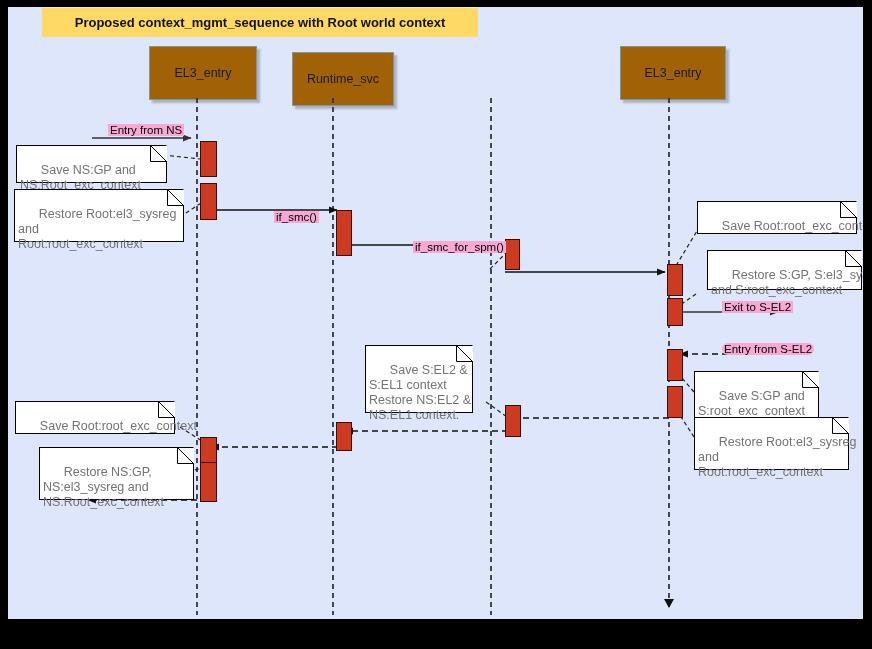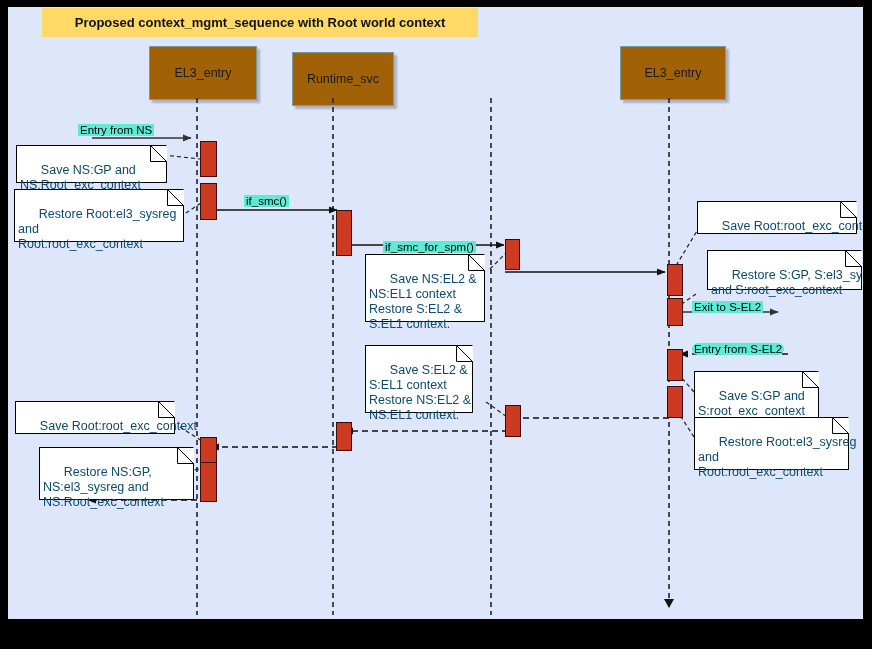--- a/index.html
+++ b/index.html
@@ -10,27 +10,27 @@
   svg#layer{position:absolute;left:0;top:0;width:855px;height:612px;}
   .ttl{position:absolute;background:#ffd966;border:1px solid #ffd966;
        display:flex;align-items:center;justify-content:center;
        font-size:13px;font-weight:bold;color:#111;}
   .hdr{position:absolute;background:#a16207;border:1px solid #7a9a9a;
        box-shadow:3px 3px 2px rgba(80,80,90,.35);
        display:flex;align-items:center;justify-content:center;
        font-size:12.5px;color:#1a1a1a;}
   .act{position:absolute;background:#cc3a22;border:1px solid #3a0d06;}
   .note{position:absolute;background:#fff;border:1px solid #000;
-        font-size:12.5px;line-height:15px;color:#0c4a6e;
+        font-size:12.5px;line-height:15px;color:#737373;
         padding:2px 4px 2px 3px;box-sizing:border-box;white-space:pre;}
   .note .fold{position:absolute;right:-1px;top:-1px;width:0;height:0;
         border-left:16px solid transparent;border-bottom:16px solid #fff;}
   .note .foldline{position:absolute;right:-1px;top:-1px;width:17px;height:17px;}
-  .lbl{position:absolute;font-size:11.5px;color:#000;background:#5eead4;
-       padding:0 2px;white-space:nowrap;}
+  .lbl{position:absolute;font-size:11.5px;color:#000;background:#f9a8d4;
+       padding:0 2px;white-space:nowrap;margin-left:30px;}
 </style>
 </head>
 <body>
 
 <div id="frame">
   <div id="canvas">
 
     <div class="ttl" style="left:34px;top:1px;width:434px;height:27px;">Proposed context_mgmt_sequence with Root world context</div>
 
     <div class="hdr" style="left:141px;top:39px;width:106px;height:52px;">EL3_entry</div>
@@ -96,21 +96,21 @@
     <div class="act" style="left:659px;top:257px;width:14px;height:30px;"></div>
     <div class="act" style="left:659px;top:291px;width:14px;height:26px;"></div>
     <div class="act" style="left:659px;top:342px;width:14px;height:30px;"></div>
     <div class="act" style="left:659px;top:379px;width:14px;height:30px;"></div>
     <div class="act" style="left:497px;top:398px;width:14px;height:30px;"></div>
     <div class="act" style="left:328px;top:415px;width:14px;height:27px;"></div>
     <div class="act" style="left:192px;top:430px;width:15px;height:24px;"></div>
     <div class="act" style="left:192px;top:455px;width:15px;height:38px;"></div>
 
     <div class="lbl" style="left:70px;top:117px;">Entry from NS</div>
-    <div class="lbl" style="left:236px;top:188px;">if_smc()</div>
+    <div class="lbl" style="left:236px;top:204px;">if_smc()</div>
     <div class="lbl" style="left:375px;top:234px;">if_smc_for_spm()</div>
     <div class="lbl" style="left:684px;top:294px;">Exit to S-EL2</div>
     <div class="lbl" style="left:684px;top:336px;border-radius:6px;">Entry from S-EL2</div>
 
     <div class="note" style="left:8px;top:138px;width:151px;height:38px;">
       <span>Save NS:GP and
 NS:Root_exc_context</span>
       <span class="fold"></span>
       <svg class="foldline" viewBox="0 0 17 17">
           <path d="M0.5,0.5 L16.5,16.5 M0.5,0.5 L0.5,16.5 L16.5,16.5" fill="none" stroke="#000" stroke-width="1"></path>
@@ -120,30 +120,20 @@
     <div class="note" style="left:6px;top:182px;width:170px;height:53px;">
       <span>Restore Root:el3_sysreg
 and
 Root:root_exc_context</span>
       <span class="fold"></span>
       <svg class="foldline" viewBox="0 0 17 17">
           <path d="M0.5,0.5 L16.5,16.5 M0.5,0.5 L0.5,16.5 L16.5,16.5" fill="none" stroke="#000" stroke-width="1"></path>
         </svg>
     </div>
 
-    <div class="note" style="left:357px;top:247px;width:120px;height:68px;">
-      <span>Save NS:EL2 &amp;
-NS:EL1 context
-Restore S:EL2 &amp;
-S:EL1 context.</span>
-      <span class="fold"></span>
-      <svg class="foldline" viewBox="0 0 17 17">
-          <path d="M0.5,0.5 L16.5,16.5 M0.5,0.5 L0.5,16.5 L16.5,16.5" fill="none" stroke="#000" stroke-width="1"></path>
-        </svg>
-    </div>
 
     <div class="note" style="left:689px;top:194px;width:160px;height:33px;">
       <span>Save Root:root_exc_context</span>
       <span class="fold"></span>
       <svg class="foldline" viewBox="0 0 17 17">
           <path d="M0.5,0.5 L16.5,16.5 M0.5,0.5 L0.5,16.5 L16.5,16.5" fill="none" stroke="#000" stroke-width="1"></path>
         </svg>
     </div>
 
     <div class="note" style="left:699px;top:243px;width:155px;height:40px;">

